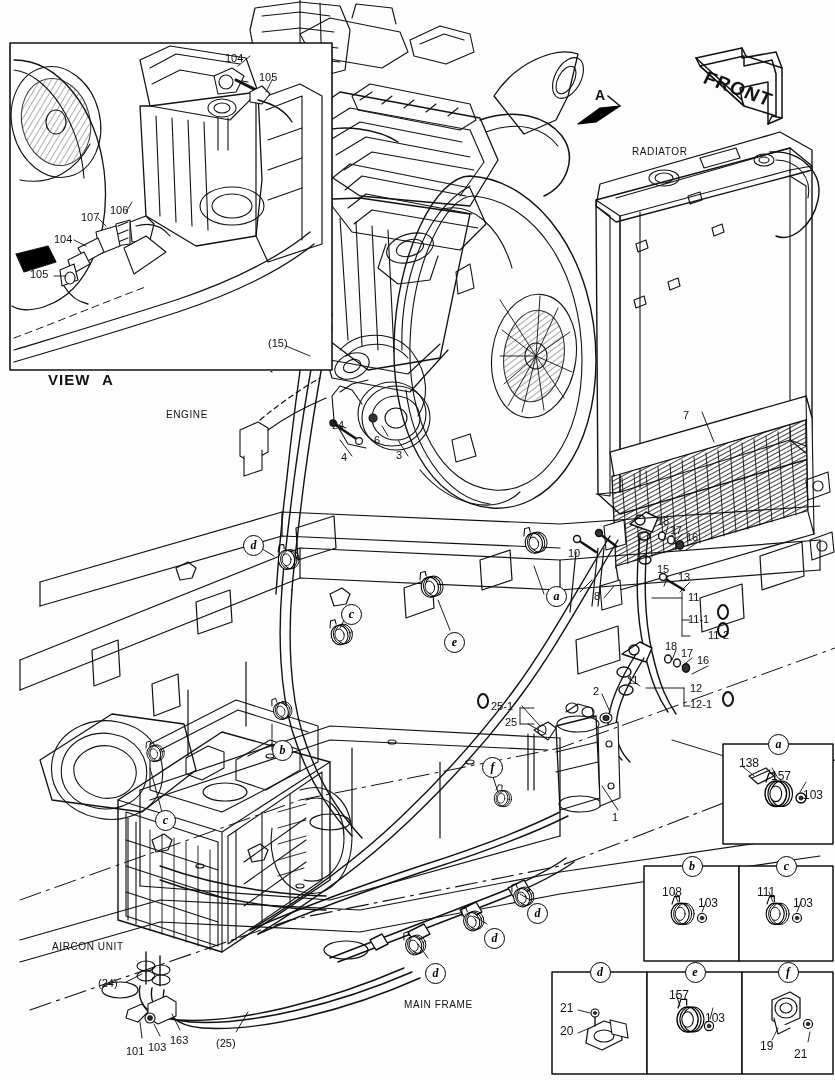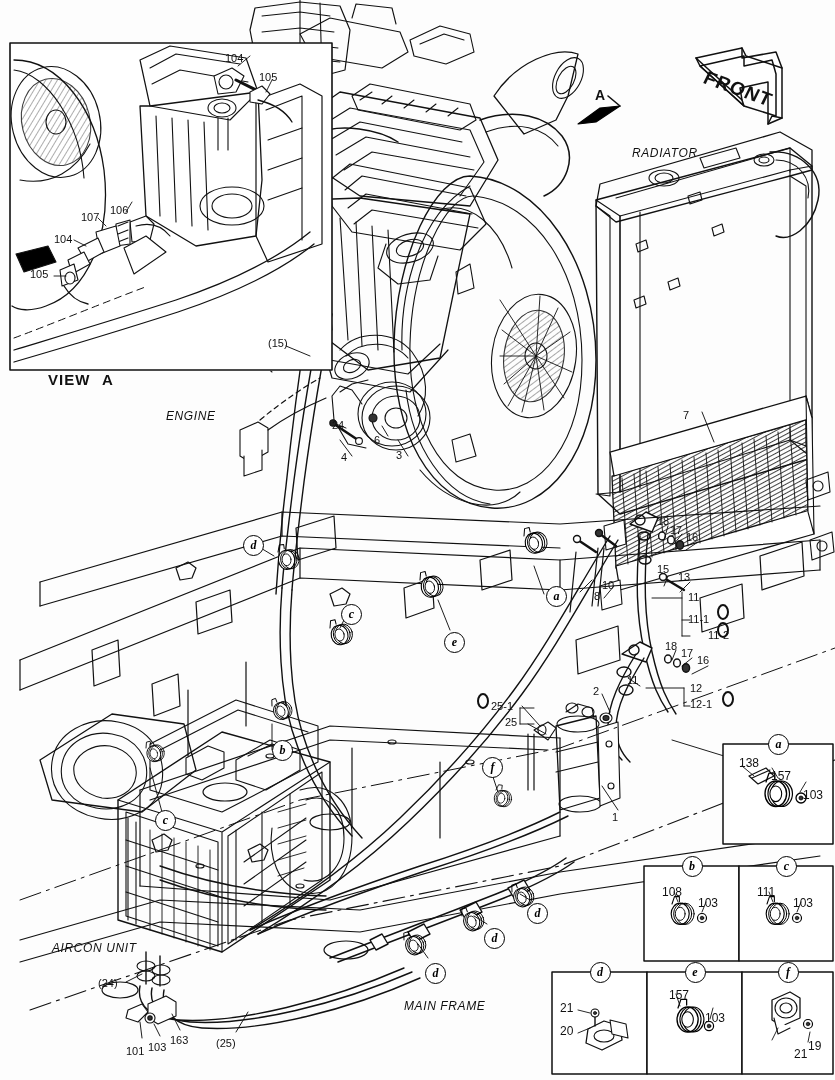--- a/index.html
+++ b/index.html
@@ -4,21 +4,21 @@
 <style>
   html,body{margin:0;padding:0;background:#fff;}
   body{width:835px;height:1080px;position:relative;overflow:hidden;
        font-family:"Liberation Sans",sans-serif;color:#000;background:#fdfdfd;}
   #stage{position:absolute;left:0;top:0;width:835px;height:1080px;}
   svg.layer{position:absolute;left:0;top:0;width:835px;height:1080px;}
   .lbl{position:absolute;font-family:"Liberation Sans",sans-serif;color:#111;
        white-space:nowrap;line-height:1;}
   .num{font-size:11px;}
   .num-sm{font-size:12px;}
-  .big{font-size:12px;letter-spacing:.6px;font-style:italic;}
+  .big{font-size:10px;letter-spacing:.6px;}
   .viewa{font-size:15px;font-weight:bold;letter-spacing:1px;}
   .circ{position:absolute;width:19px;height:19px;border:1.4px solid #000;border-radius:50%;
         font-size:12px;font-style:italic;font-family:"Liberation Serif",serif;
         display:flex;align-items:center;justify-content:center;background:#fff;font-weight:bold;}
 </style>
 </head>
 <body>
 
 <div id="stage">
 
@@ -632,21 +632,21 @@
       <div class="lbl num" style="left: 332px; top: 420px;">24</div>
       <div class="lbl num" style="left: 341px; top: 452px;">4</div>
       <div class="lbl num" style="left: 374px; top: 435px;">6</div>
       <div class="lbl num" style="left: 396px; top: 450px;">3</div>
       <div class="lbl num" style="left: 683px; top: 410px;">7</div>
       <div class="lbl num" style="left: 657px; top: 516px;">18</div>
       <div class="lbl num" style="left: 670px; top: 525px;">17</div>
       <div class="lbl num" style="left: 686px; top: 532px;">16</div>
       <div class="lbl num" style="left: 657px; top: 564px;">15</div>
       <div class="lbl num" style="left: 678px; top: 572px;">13</div>
-      <div class="lbl num" style="left: 568px; top: 580px; margin-left: 34px;">10</div>
+      <div class="lbl num" style="left: 568px; top: 548px;">10</div>
       <div class="lbl num" style="left: 594px; top: 591px;">8</div>
       <div class="lbl num" style="left: 688px; top: 592px;">11</div>
       <div class="lbl num" style="left: 688px; top: 614px;">11-1</div>
       <div class="lbl num" style="left: 688px; top: 630px; margin-left: 20px;">11-2</div>
       <div class="lbl num" style="left: 665px; top: 641px;">18</div>
       <div class="lbl num" style="left: 681px; top: 648px;">17</div>
       <div class="lbl num" style="left: 697px; top: 655px;">16</div>
       <div class="lbl num" style="left: 627px; top: 675px;">11</div>
       <div class="lbl num" style="left: 690px; top: 683px;">12</div>
       <div class="lbl num" style="left: 690px; top: 699px;">12-1</div>
@@ -683,17 +683,17 @@
       <div class="circ" style="left: 776px; top: 856px;">c</div>
       <div class="lbl num-sm" style="left: 757px; top: 886px;">111</div>
       <div class="lbl num-sm" style="left: 793px; top: 897px;">103</div>
       <div class="circ" style="left: 589.5px; top: 962px;">d</div>
       <div class="lbl num-sm" style="left: 560px; top: 1002px;">21</div>
       <div class="lbl num-sm" style="left: 560px; top: 1025px;">20</div>
       <div class="circ" style="left: 684.5px; top: 962px;">e</div>
       <div class="lbl num-sm" style="left: 669px; top: 989px;">157</div>
       <div class="lbl num-sm" style="left: 705px; top: 1012px;">103</div>
       <div class="circ" style="left: 777.5px; top: 962px;">f</div>
-      <div class="lbl num-sm" style="left: 760px; top: 1040px; margin-left: 48px;">19</div>
+      <div class="lbl num-sm" style="left: 760px; top: 1040px;">19</div>
       <div class="lbl num-sm" style="left: 794px; top: 1048px;">21</div>
     </div>
 
 </div>
 
 </body></html>

